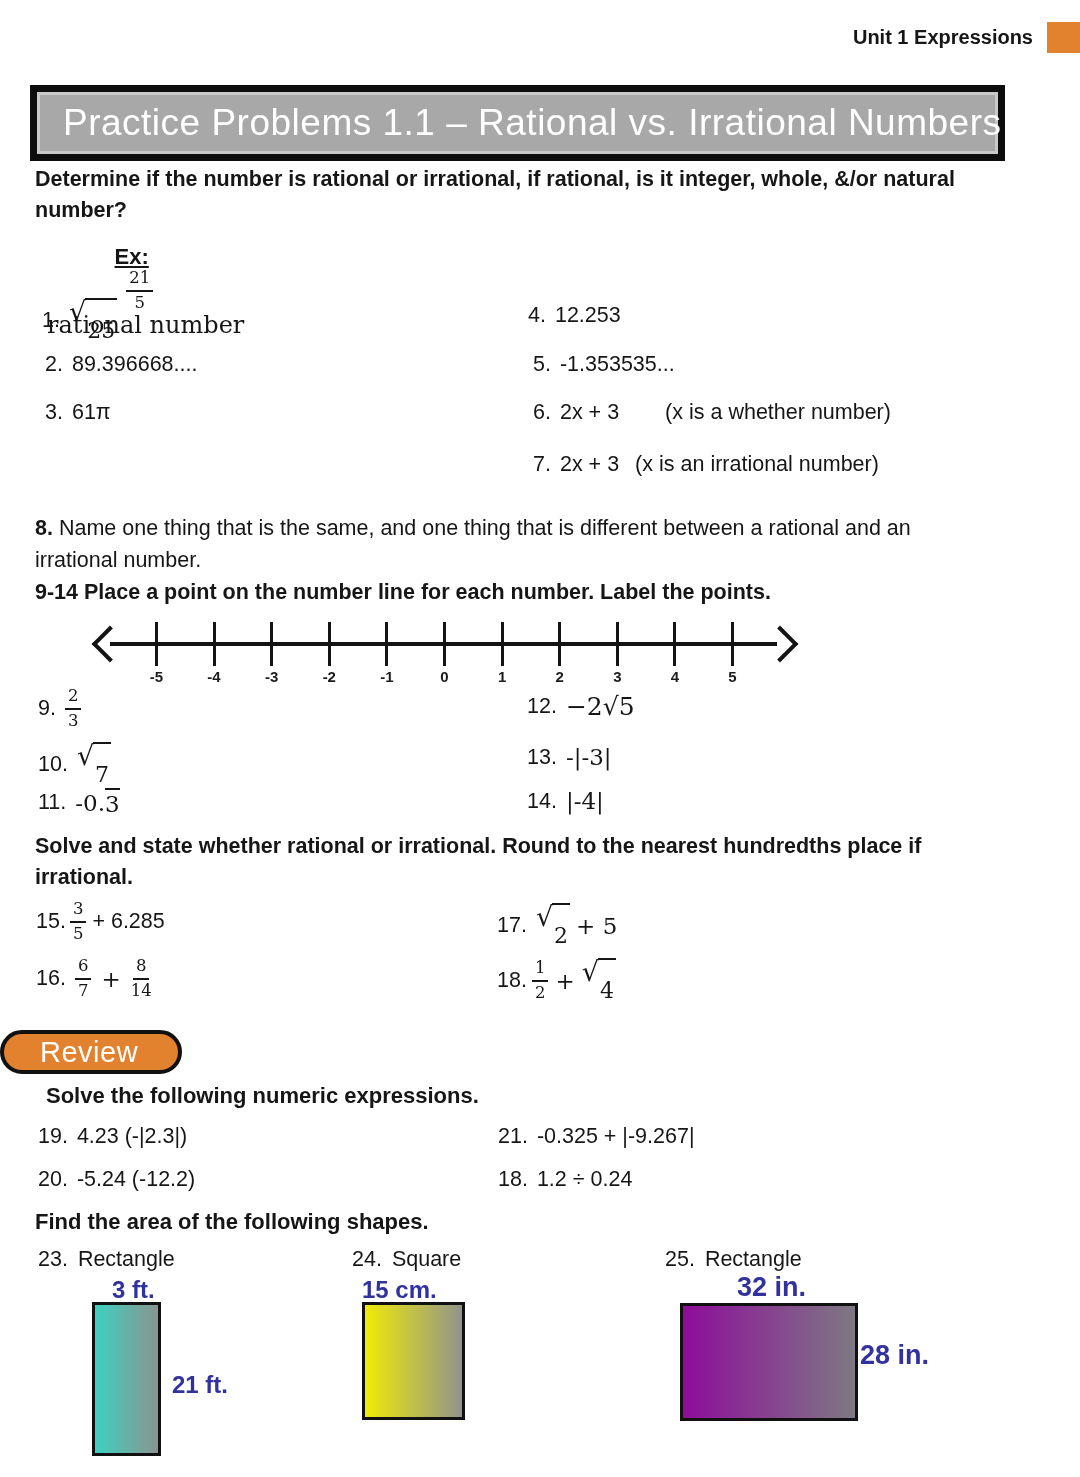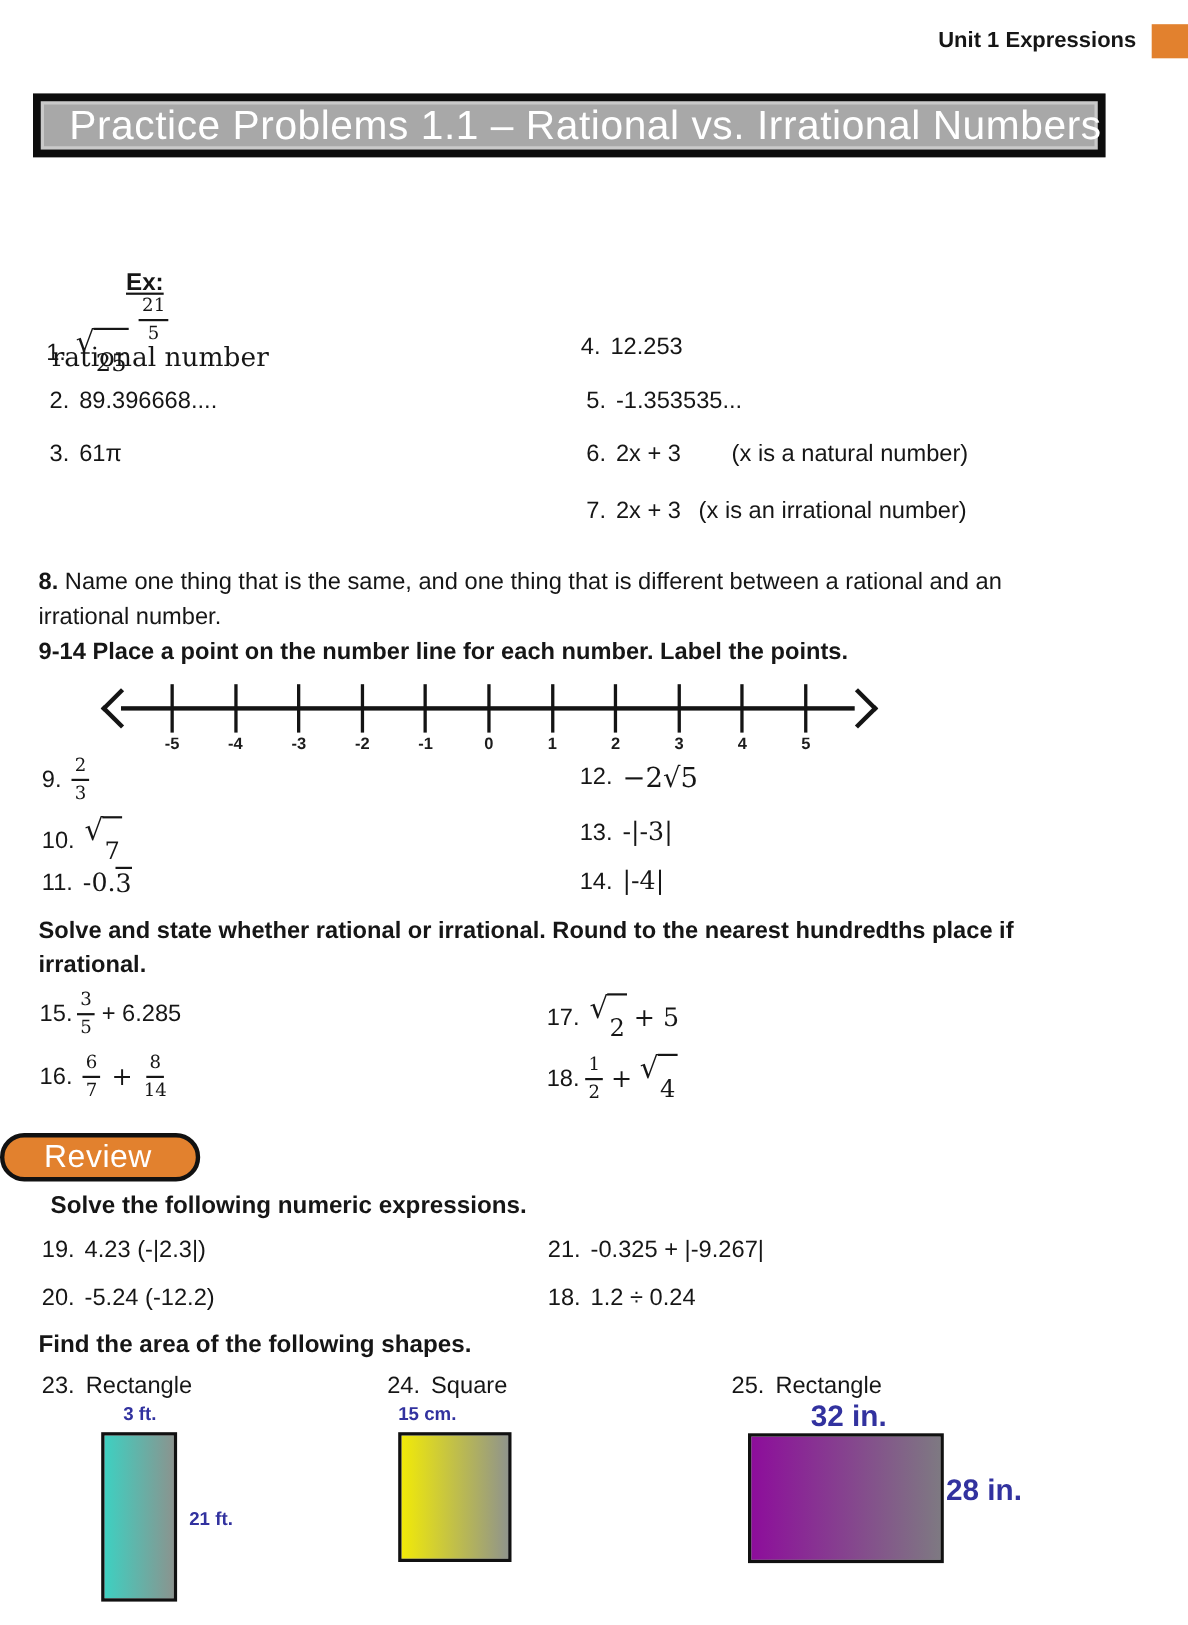--- a/index.html
+++ b/index.html
@@ -5,21 +5,21 @@
   html,body{margin:0;padding:0;background:#ffffff;}
   .page{position:relative;width:1080px;height:1477px;background:#fff;overflow:hidden;
         font-family:"Liberation Sans","DejaVu Sans",sans-serif;color:#161616;}
 
   
   .unit-header{position:absolute;top:22px;right:0;display:flex;align-items:center;}
   .unit-label{font-weight:bold;font-size:20px;margin-right:14px;}
   .unit-square{width:33px;height:31px;}
 
   
-  .title-banner{position:absolute;left:30px;top:85px;width:975px;height:58px;box-sizing:border-box;
+  .title-banner{position:absolute;left:30px;top:85px;width:975px;height:76px;box-sizing:border-box;
     border:7px solid #0d0d0d;background:#a8a8a8;box-shadow:inset 0 0 0 3px #c9c9c9;
     display:flex;align-items:center;padding-left:26px;}
   .title-banner span{color:#ffffff;font-size:37px;font-weight:400;letter-spacing:0.5px;white-space:nowrap;}
 
   .h-bold{position:absolute;font-weight:bold;font-size:21.5px;line-height:1.45;}
 
   
   .ex-row{position:absolute;left:35px;top:244px;height:48px;display:flex;align-items:center;flex-direction:column;}
   .ex-label{font-weight:bold;font-size:22px;text-decoration:underline;margin-right:16px;}
   .ex-text{font-family:"DejaVu Serif","Liberation Serif",serif;font-size:24px;margin-left:12px;}
@@ -54,38 +54,42 @@
   .nl-label{position:absolute;top:52px;font-size:15px;font-weight:600;color:#1c1c1c;transform:translateX(-50%);}
 
   
   .review-pill{position:absolute;left:0;top:1030px;width:182px;height:44px;box-sizing:border-box;
     border:4px solid #111;border-radius:26px;display:flex;align-items:center;padding-left:36px;}
   .review-pill span{color:#fff;font-size:29px;font-weight:500;letter-spacing:0.5px;}
 
   
   .shape-label{position:absolute;font-size:21.5px;white-space:nowrap;}
   .shape-label .num{margin-right:10px;}
-  .dim{position:absolute;font-weight:bold;font-size:17px;color:#32329f;white-space:nowrap;}
+  .dim{position:absolute;font-weight:bold;font-size:24px;color:#32329f;white-space:nowrap;}
   .dim-lg{font-size:27px;}
   .shape-rect{position:absolute;border:3px solid #111;}
 </style>
 </head>
 <body>
 
 <div class="page">
 
   <div class="unit-header">
     <span class="unit-label">Unit 1 Expressions</span>
     <span class="unit-square" style="background-color: rgb(226, 129, 46);"></span>
   </div>
 
   <div class="title-banner">
     <span>Practice Problems 1.1 – Rational vs. Irrational Numbers</span>
   </div>
 
+  <div class="h-bold" style="left:35px;top:164px;">
+    <div>Determine if the number is rational or irrational, if rational, is it integer, whole, &amp;/or natural</div>
+    <div>number?</div>
+  </div>
 
   <div class="ex-row">
     <span class="ex-label">Ex:</span>
     <span class="frac">
       <span class="fn">21</span>
       <span class="fd">5</span>
     </span>
     <span class="ex-text">rational number</span>
   </div>
 
@@ -110,21 +114,21 @@
       <span>-1.353535...</span>
   </div>
 
   <div class="row" style="left:45px;top:400px;">
     <span class="num">3.</span>
       <span>61π</span>
   </div>
   <div class="row" style="left:533px;top:400px;">
     <span class="num">6.</span>
       <span>2x + 3</span>
-    <span class="note6">(x is a natural number)</span>
+    <span class="note6">(x is a whether number)</span>
   </div>
 
   <div class="row" style="left:533px;top:452px;">
     <span class="num">7.</span>
       <span>2x + 3</span>
     <span class="note7">(x is an irrational number)</span>
   </div>
 
   <div style="position:absolute;left:35px;top:512px;font-size:21.5px;line-height:1.5;">
     <div><b>8.</b> <span>Name one thing that is the same, and one thing that is different between a rational and an</span></div>

